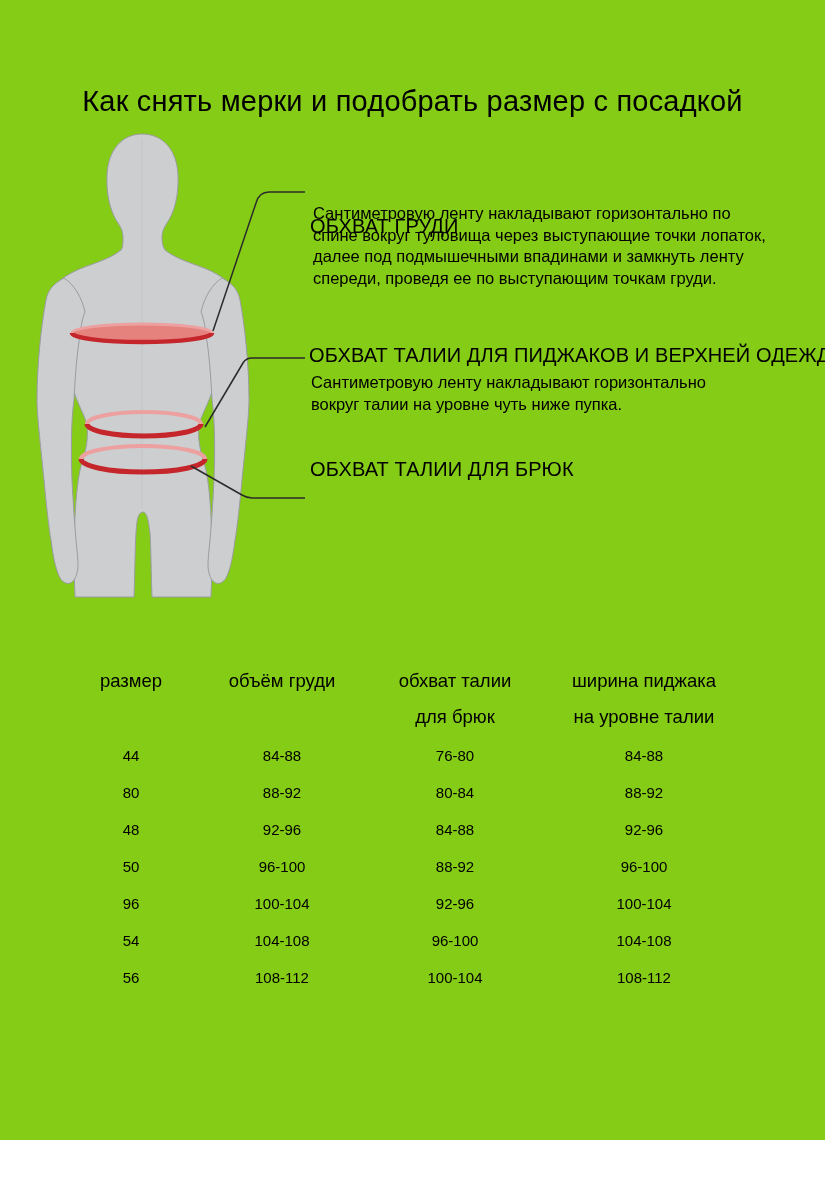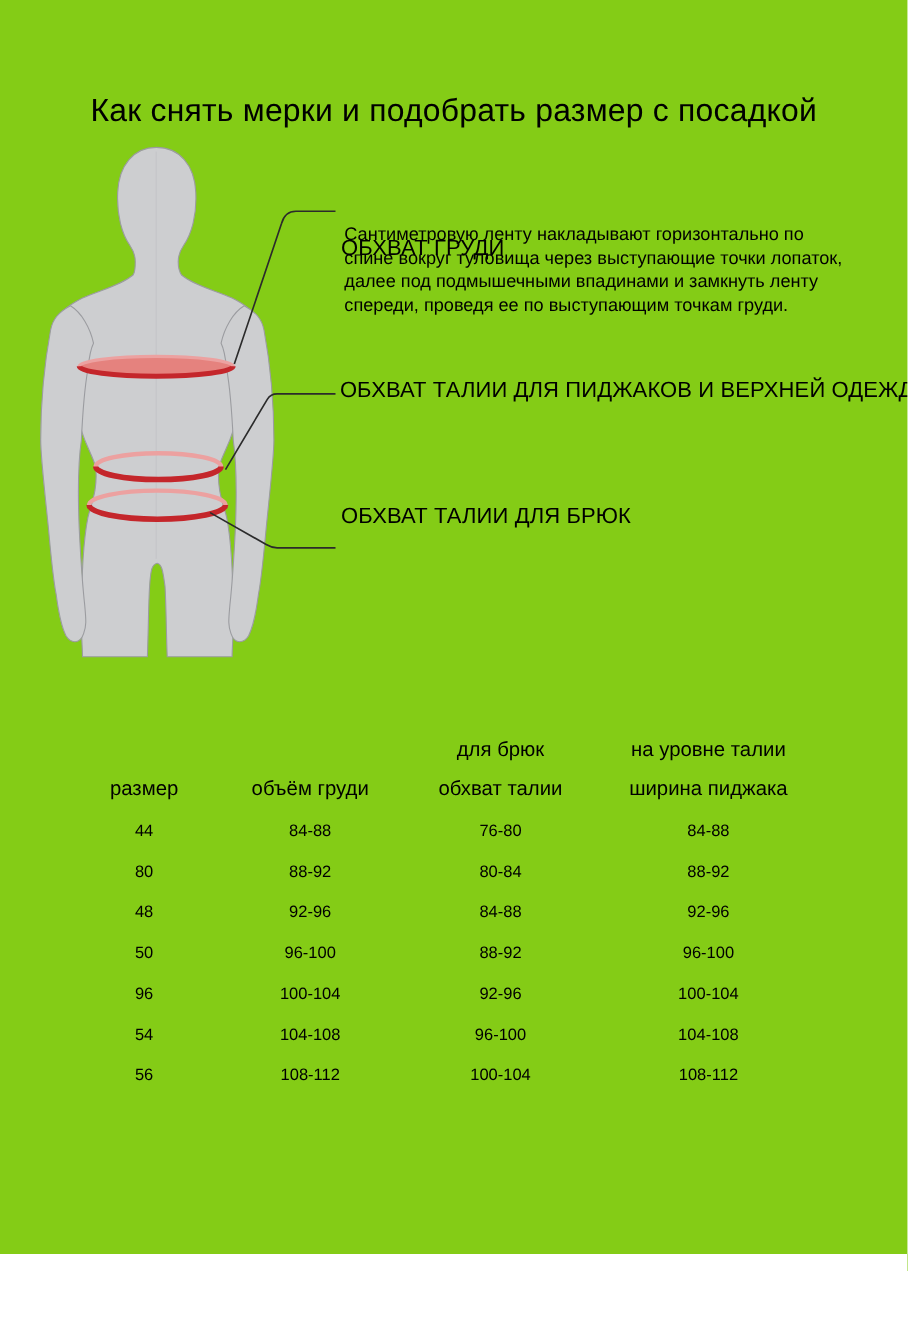--- a/index.html
+++ b/index.html
@@ -134,37 +134,39 @@
     </svg>
   </div>
 
   <div class="ann-heading h1">ОБХВАТ ГРУДИ</div>
   <div class="ann-body b1">Сантиметровую ленту накладывают горизонтально по
 спине вокруг туловища через выступающие точки лопаток,
 далее под подмышечными впадинами и замкнуть ленту
 спереди, проведя ее по выступающим точкам груди.</div>
 
   <div class="ann-heading h2">ОБХВАТ ТАЛИИ ДЛЯ ПИДЖАКОВ И ВЕРХНЕЙ ОДЕЖДЫ</div>
+  <div class="ann-body b2">Сантиметровую  ленту накладывают горизонтально
+вокруг талии на уровне чуть ниже пупка.</div>
 
   <div class="ann-heading h3">ОБХВАТ ТАЛИИ ДЛЯ БРЮК</div>
 
 
   <div class="size-table">
+    <div class="t-row hdr">
+      <div class="cell c1">размер</div>
+      <div class="cell c2">объём груди</div>
+      <div class="cell c3">обхват талии</div>
+      <div class="cell c4">ширина пиджака</div>
+    </div>
     <div class="t-row hdr">
       <div class="cell c1"></div>
       <div class="cell c2"></div>
       <div class="cell c3">для брюк</div>
       <div class="cell c4">на уровне талии</div>
     </div>
-    <div class="t-row hdr">
-      <div class="cell c1">размер</div>
-      <div class="cell c2">объём груди</div>
-      <div class="cell c3">обхват талии</div>
-      <div class="cell c4">ширина пиджака</div>
-    </div>
     <div style="height:2px"></div>
     <div class="t-row">
       <div class="cell c1">44</div>
       <div class="cell c2">84-88</div>
       <div class="cell c3">76-80</div>
       <div class="cell c4">84-88</div>
     </div>
     <div class="t-row">
       <div class="cell c1">80</div>
       <div class="cell c2">88-92</div>

